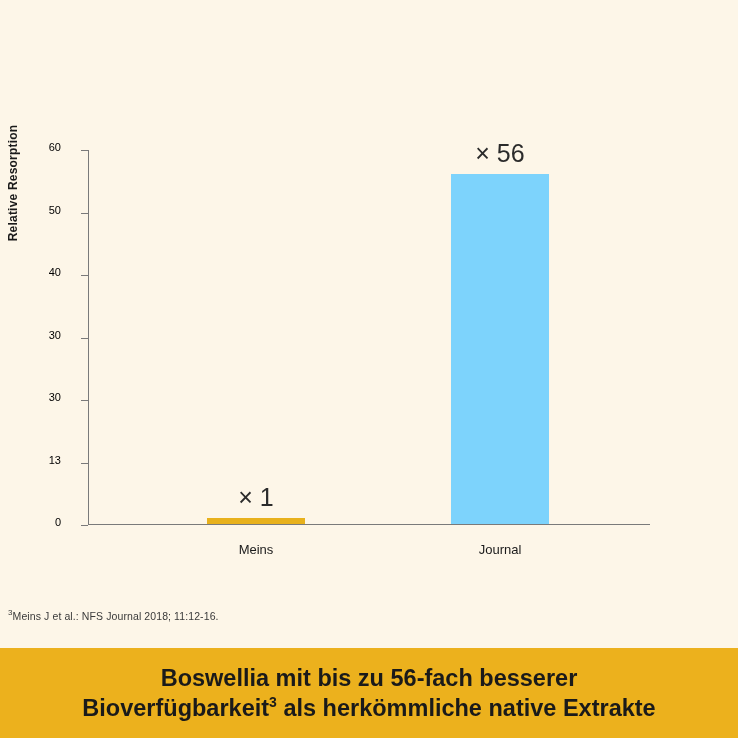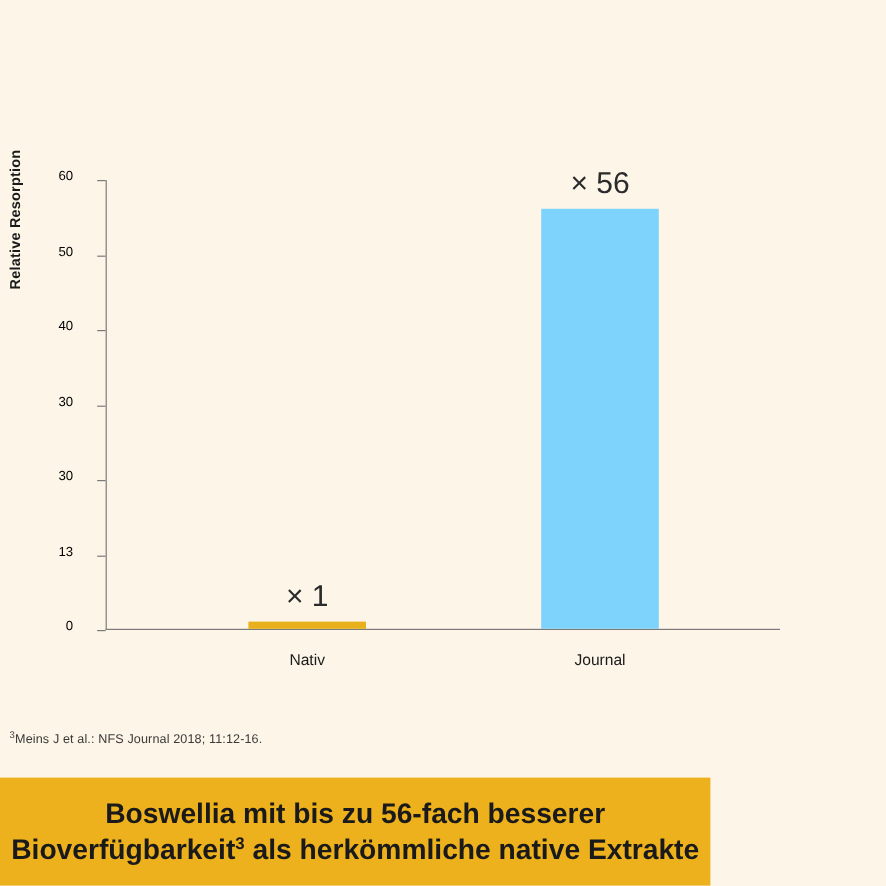--- a/index.html
+++ b/index.html
@@ -124,21 +124,21 @@
     color: #3a3a3a;
     letter-spacing: 0.1px;
   }
   #footnote sup { font-size: 8px; }
 
   
   #banner {
     position: absolute;
     left: 0;
     bottom: 0;
-    width: 592px;
+    width: 738px;
     height: 90px;
     background: #ecb11d;
     display: flex;
     flex-direction: column;
     align-items: center;
     justify-content: center;
     text-align: left;
   }
   .banner-line {
     font-size: 23.5px;
@@ -182,21 +182,21 @@
             <span class="tick-label">50</span>
           </div>
           <div class="tick" style="top: 0px;">
             <span class="tick-label">60</span>
           </div>
         </div>
 
       <div id="bars">
           <div class="bar" style="left: 119px; width: 98px; height: 6.25px; background: rgb(232, 177, 28);">
             <div class="bar-value">× 1</div>
-            <div class="cat-label">Nativ</div>
+            <div class="cat-label">Meins</div>
           </div>
           <div class="bar" style="left: 363px; width: 98px; height: 350px; background: #7dd3fc;">
             <div class="bar-value">× 56</div>
             <div class="cat-label">Journal</div>
           </div>
         </div>
     </div>
   </div>
 
   <div id="footnote">

